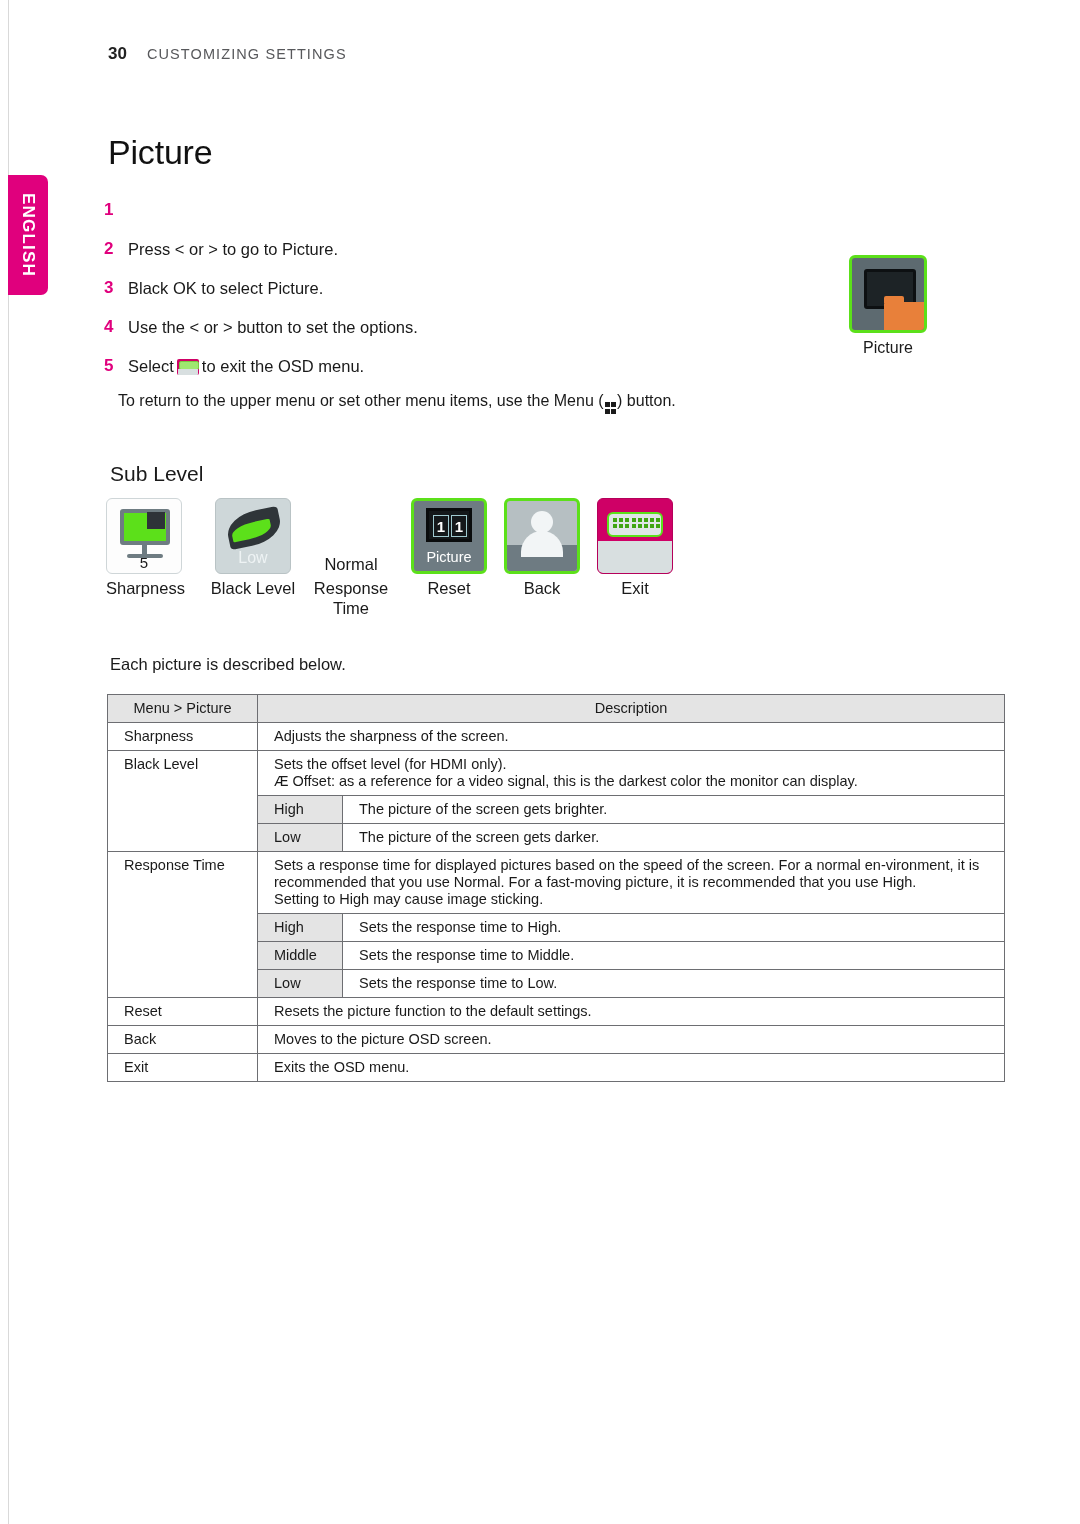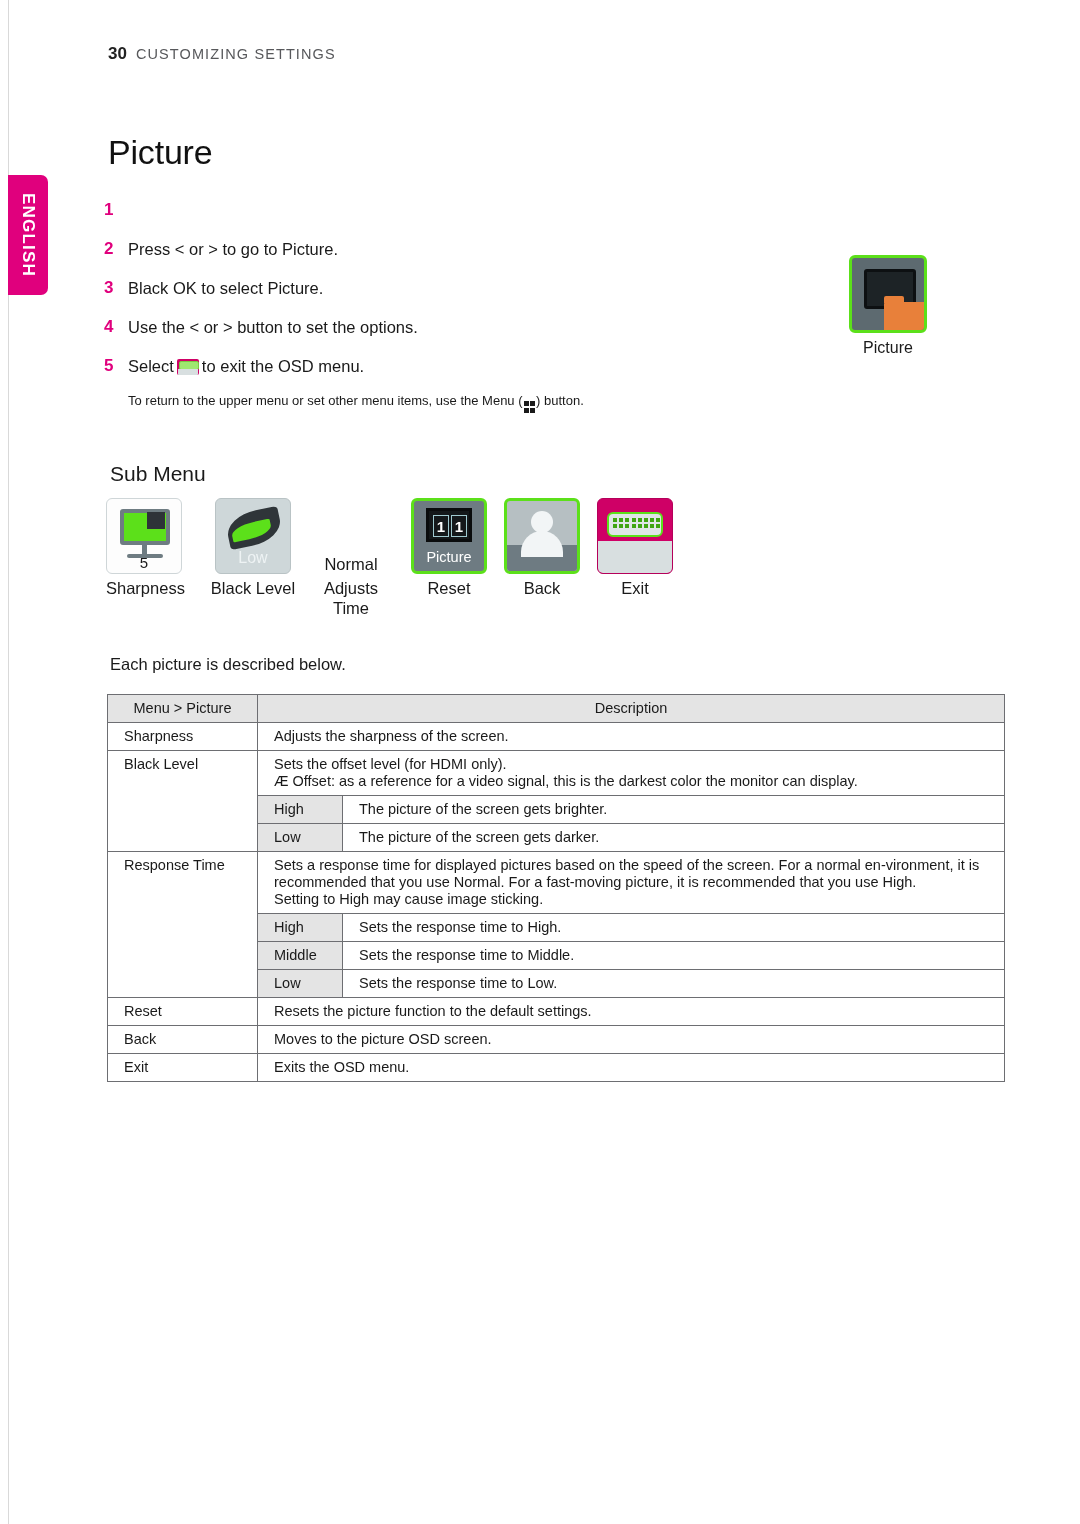--- a/index.html
+++ b/index.html
@@ -33,41 +33,41 @@
     white-space:nowrap;
     color:#ffffff;
     font-size:17px;
     font-weight:bold;
     letter-spacing:1.2px;
   }
 
   
   .pg-header{
     position:absolute; left:108px; top:44px;
-    display:flex; align-items:baseline; gap:9px;
+    display:flex; align-items:baseline; gap:20px;
   }
   .pg-num{ font-size:17px; font-weight:bold; color:#222; }
   .pg-title{ font-size:14.5px; color:#57585b; letter-spacing:1.1px; }
 
   
   .h1{
     position:absolute; left:108px; top:133px;
     font-size:34px; font-weight:normal; color:#111; letter-spacing:-0.2px;
   }
 
   
   .steps{ position:absolute; left:104px; top:199px; width:760px; }
   .step{ display:flex; align-items:flex-start; margin-bottom:17px; }
   .step-num{
     width:24px; flex:0 0 24px;
     color:#e0007d; font-size:17px; font-weight:bold; line-height:22px;
   }
   .step-txt{ font-size:16.5px; line-height:22px; color:#1a1a1a; }
   .step-sub{
-    margin-left:24px; font-size:13px; line-height:22px; color:#1a1a1a;
+    margin-left:14px; font-size:16px; line-height:22px; color:#1a1a1a;
     margin-top:-4px;
   }
 
   
   .menu-glyph{
     display:inline-grid;
     grid-template-columns:5px 5px;
     grid-template-rows:5px 5px;
     gap:1.5px;
     vertical-align:-1px;
@@ -302,21 +302,21 @@
 
 <div class="picture-card">
   <div class="pic-ico">
     <div class="screen"></div>
     <div class="inner"></div>
     <div class="folder"></div>
   </div>
   <div class="pic-label">Picture</div>
 </div>
 
-<div class="submenu-h">Sub Menu</div>
+<div class="submenu-h">Sub Level</div>
 
 <div class="submenu-row">
 
   <div class="sm-item" style="left:6px; top:0; width:78px;">
     <div class="sm-ico ico-sharp">
       <div class="mon"></div>
       <div class="blk"></div>
       <div class="stand"></div>
       <div class="base"></div>
       <div class="val">5</div>
@@ -329,21 +329,21 @@
       <div class="leaf"></div>
       <div class="val">Low</div>
     </div>
     <div class="sm-label">Black Level</div>
   </div>
 
   <div class="sm-item" style="left:202px; top:0; width:98px;">
     <div class="sm-ico" style="background:transparent; margin-left:11px;">
       <div class="rt-val">Normal</div>
     </div>
-    <div class="sm-label">Adjusts</div>
+    <div class="sm-label">Response</div>
     <div class="sm-label" style="margin-top:0;">Time</div>
   </div>
 
   <div class="sm-item" style="left:300px; top:0; width:98px;">
     <div class="sm-ico ico-reset" style="margin-left:11px;">
       <div class="panel">
         <span>1</span>
         <span>1</span>
       </div>
       <div class="cap">Picture</div>

